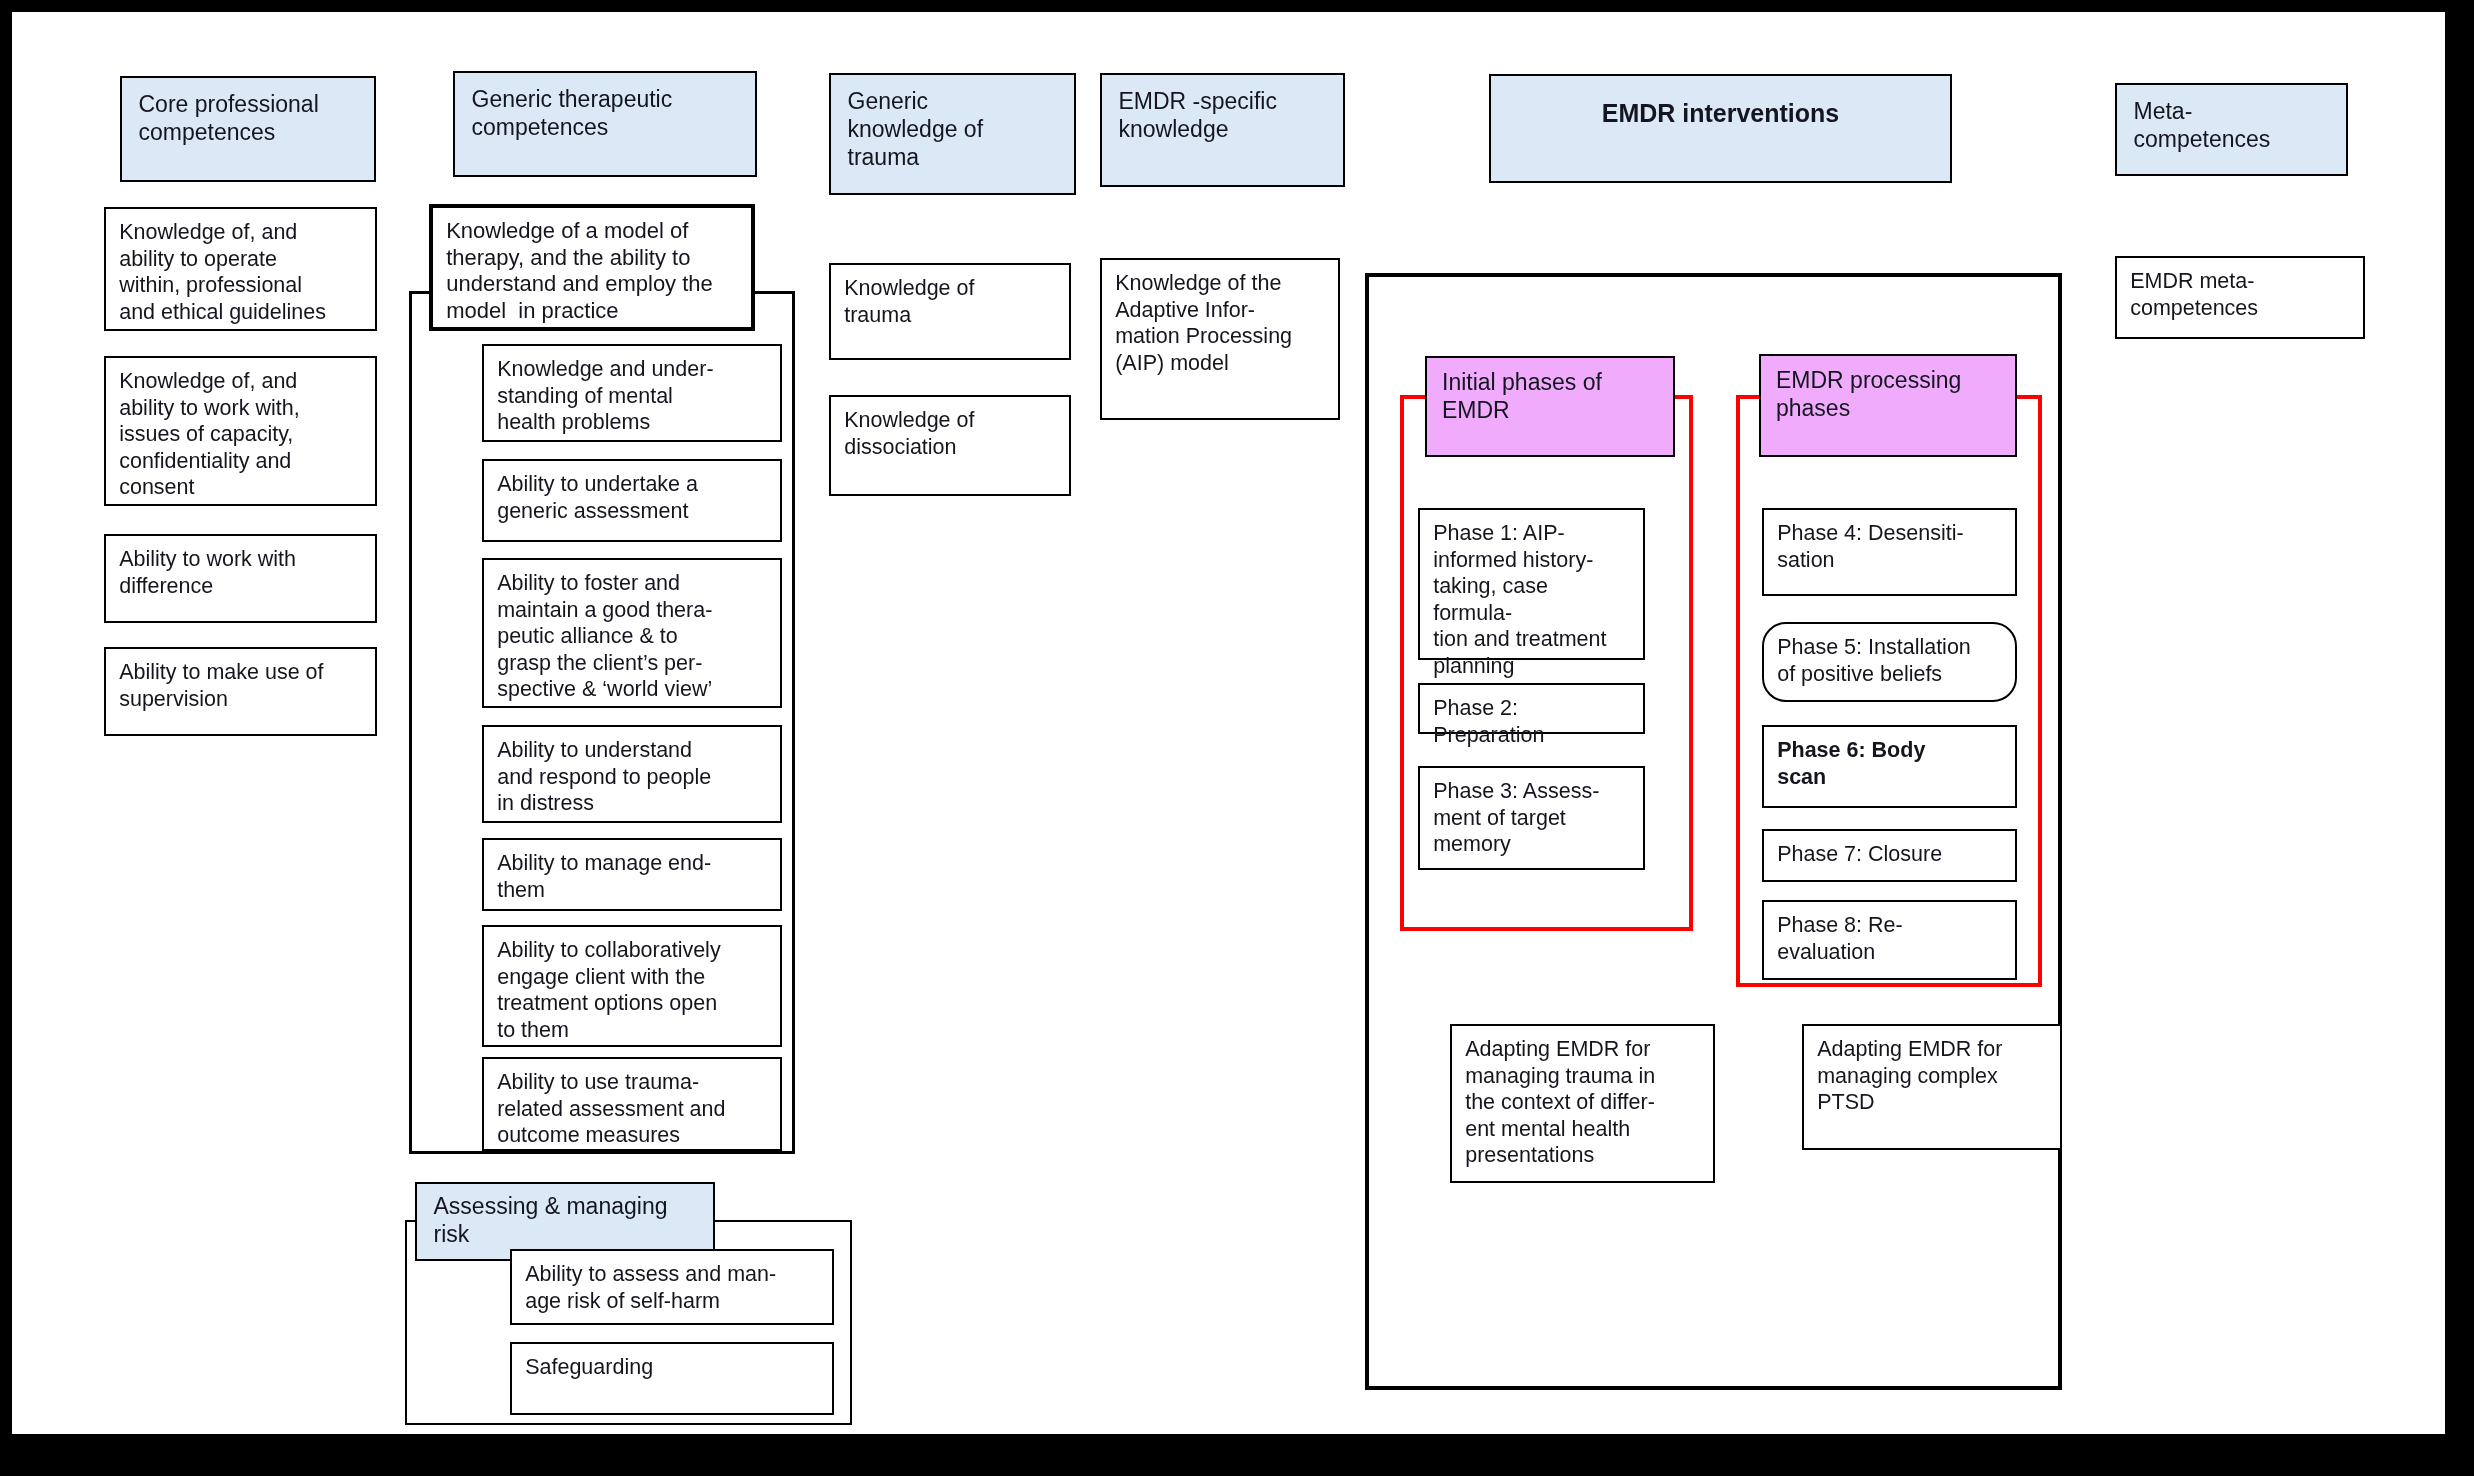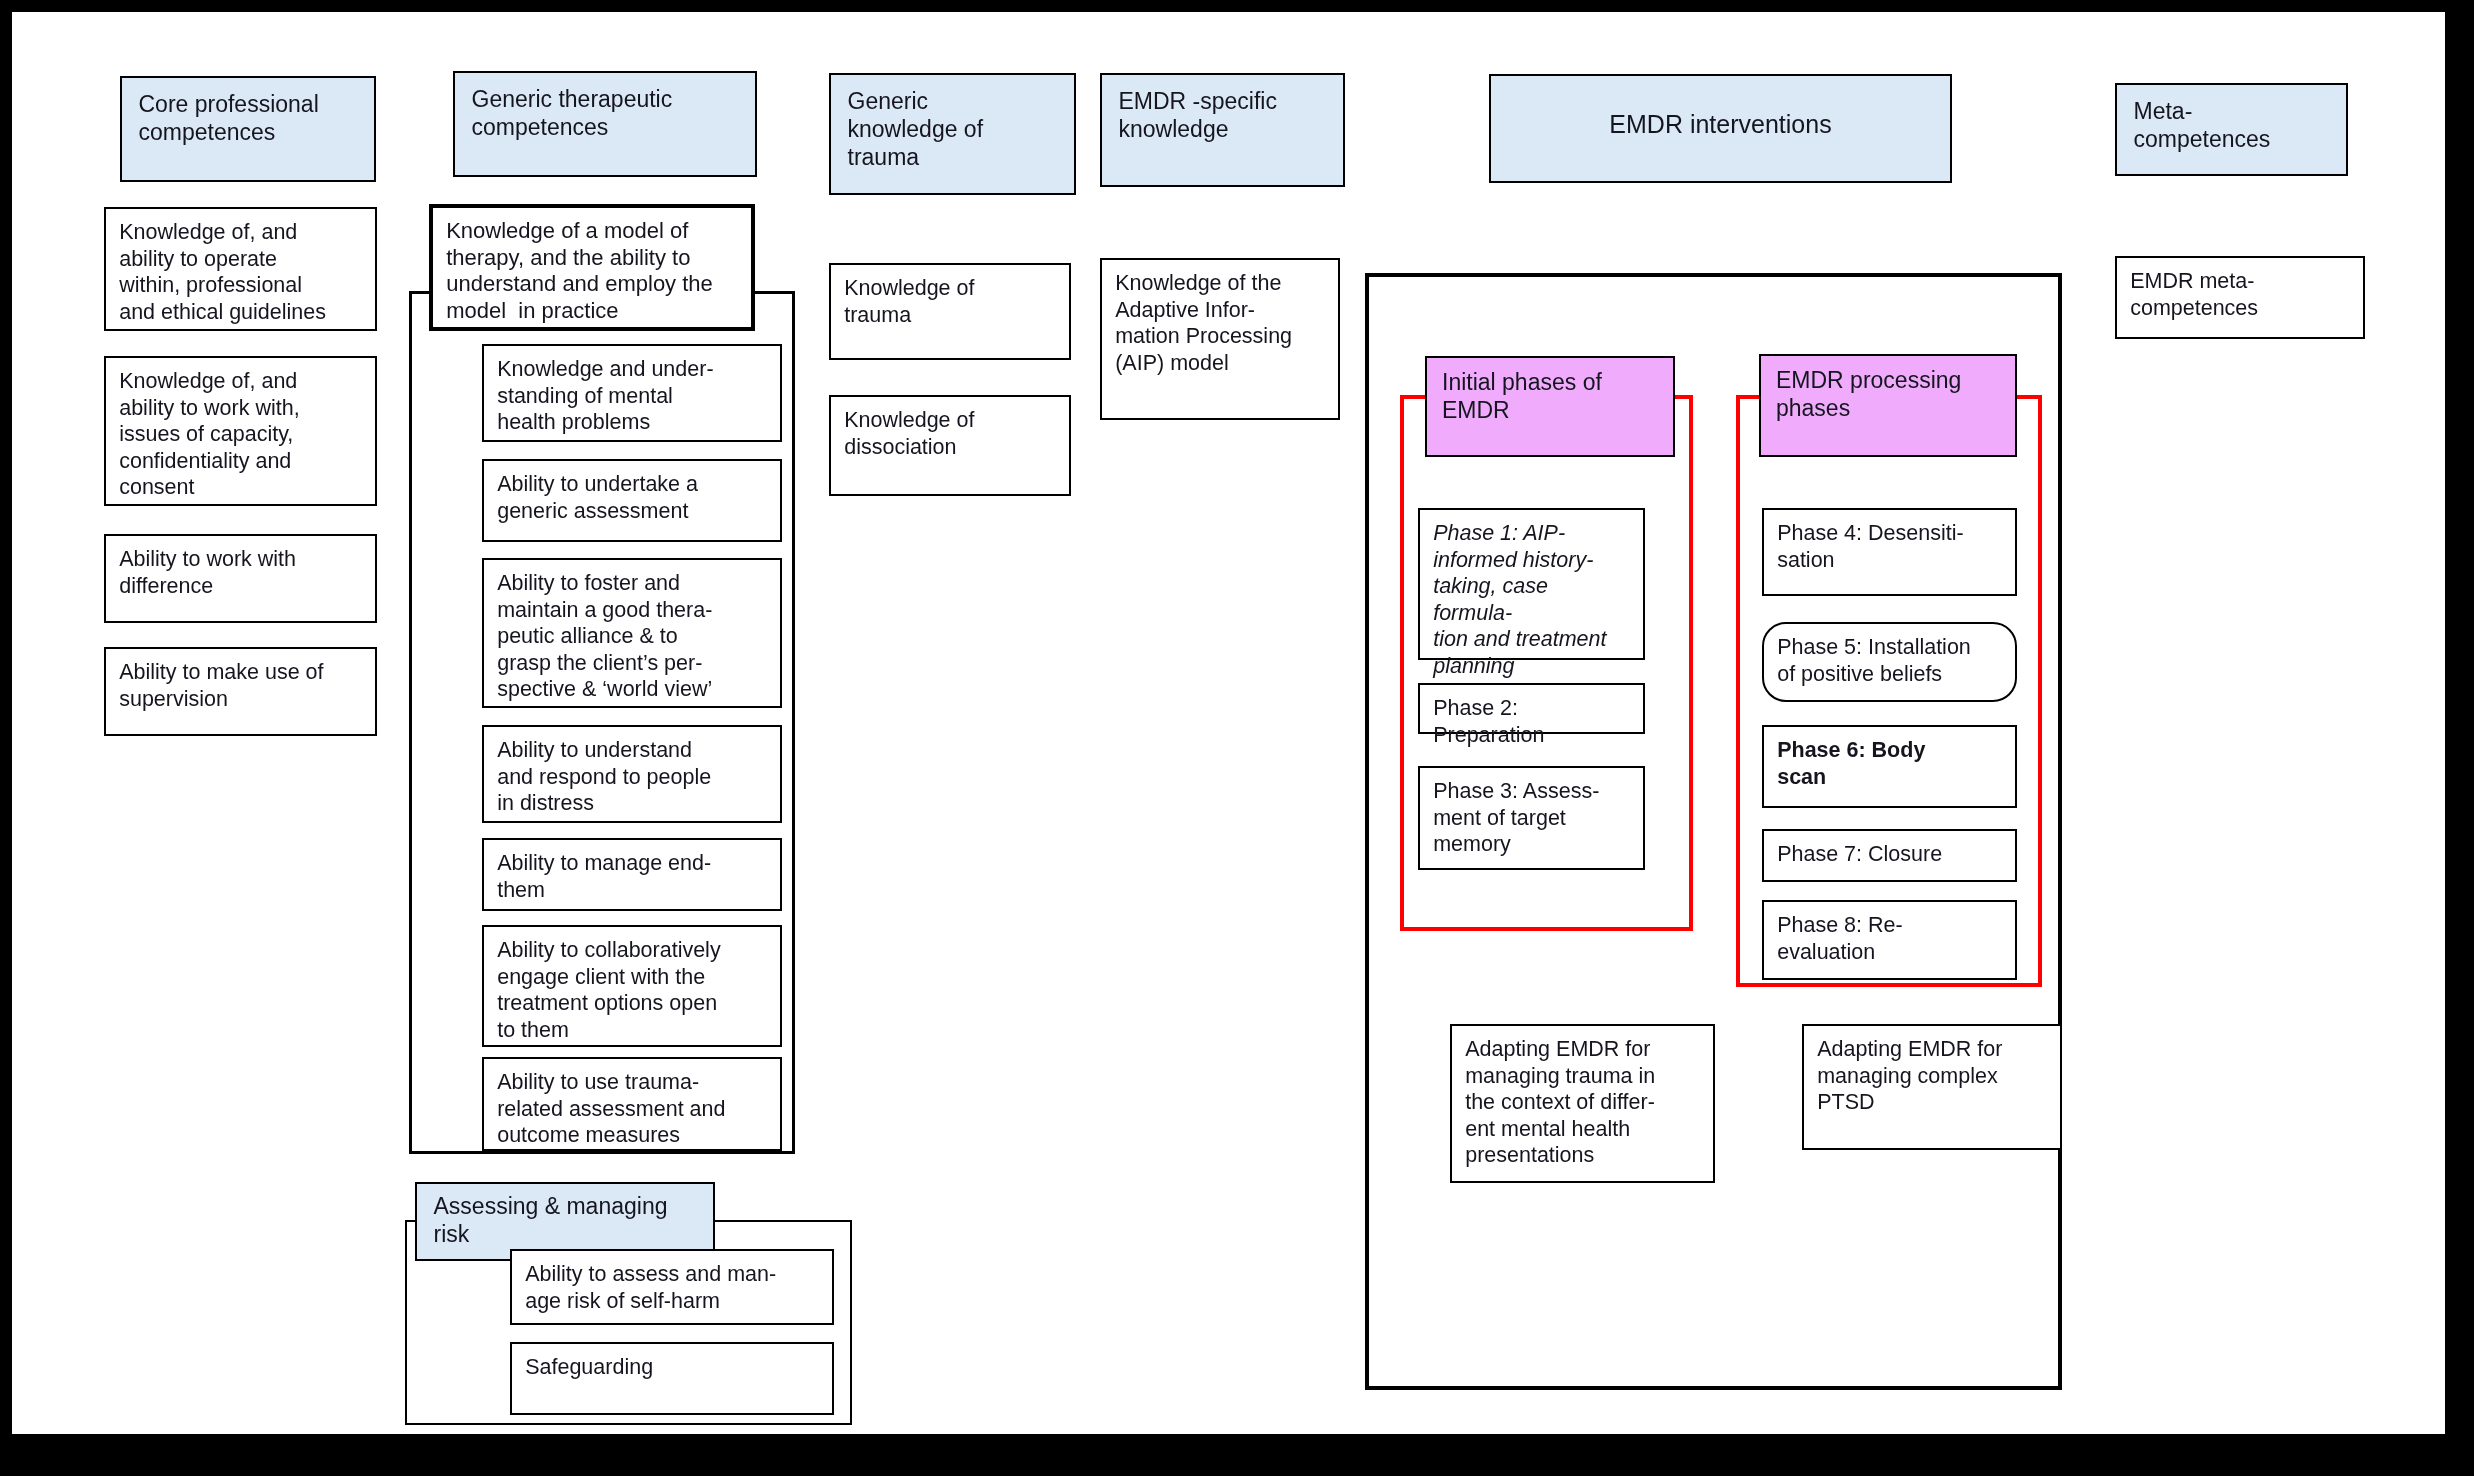--- a/index.html
+++ b/index.html
@@ -4,21 +4,21 @@
 <style>
   html,body{margin:0;padding:0;background:#ffffff;}
   .canvas{
     position:relative;width:2475px;height:1477px;background:#ffffff;overflow:hidden;
     font-family:"Liberation Sans","DejaVu Sans",sans-serif;color:#15151f;
   }
   .frame{position:absolute;background:#000000;}
   .abs{position:absolute;box-sizing:border-box;white-space:pre-wrap;}
   .box{background:#ffffff;border:2.5px solid #000000;font-size:21.5px;line-height:26.5px;padding:10px 13.2px;}
   .hdr{background:#dbe9f6;border:2.5px solid #000000;font-size:23px;line-height:28px;padding:11.6px 16.5px;}
-  .hdr-main{font-weight:normal;font-size:25px;text-align:center;padding-top:34px;}
+  .hdr-main{font-weight:bold;font-size:25px;text-align:center;padding-top:23px;}
   .peach{background:#f0abfc;border:2.5px solid #000000;font-size:23px;line-height:28px;padding:10px 15px;}
   .bold-box{background:#ffffff;border:4.1px solid #000000;font-size:22px;line-height:26.5px;padding:10px 13.2px;}
   .outline{background:transparent;border:3.3px solid #000000;}
   .outline-heavy{background:transparent;border:4.1px solid #000000;}
   .outline-thin{background:transparent;border:2.5px solid #000000;}
   .outline-red{background:transparent;border:4.1px solid #ff0000;}
 </style>
 </head>
 <body>
 
@@ -103,21 +103,21 @@
   <div class="abs box" style="left:1100px;top:258px;width:240px;height:162px;">Knowledge of the
 Adaptive Infor-
 mation Processing
 (AIP) model</div>
 
   <div class="abs peach" style="left:1425px;top:356px;width:250px;height:101px;">Initial phases of
 EMDR</div>
   <div class="abs peach" style="left:1759px;top:354px;width:258px;height:103px;">EMDR processing
 phases</div>
 
-  <div class="abs box" style="left:1418px;top:508px;width:227px;height:152px;font-style:italic;">Phase 1: AIP-
+  <div class="abs box" style="left:1418px;top:508px;width:227px;height:152px;">Phase 1: AIP-
 informed history-
 taking, case formula-
 tion and treatment
 planning</div>
   <div class="abs box" style="left:1418px;top:683px;width:227px;height:51px;">Phase 2: Preparation</div>
   <div class="abs box" style="left:1418px;top:766px;width:227px;height:104px;">Phase 3: Assess-
 ment of target
 memory</div>
 
   <div class="abs box" style="left:1762px;top:508px;width:255px;height:88px;">Phase 4: Desensiti-

